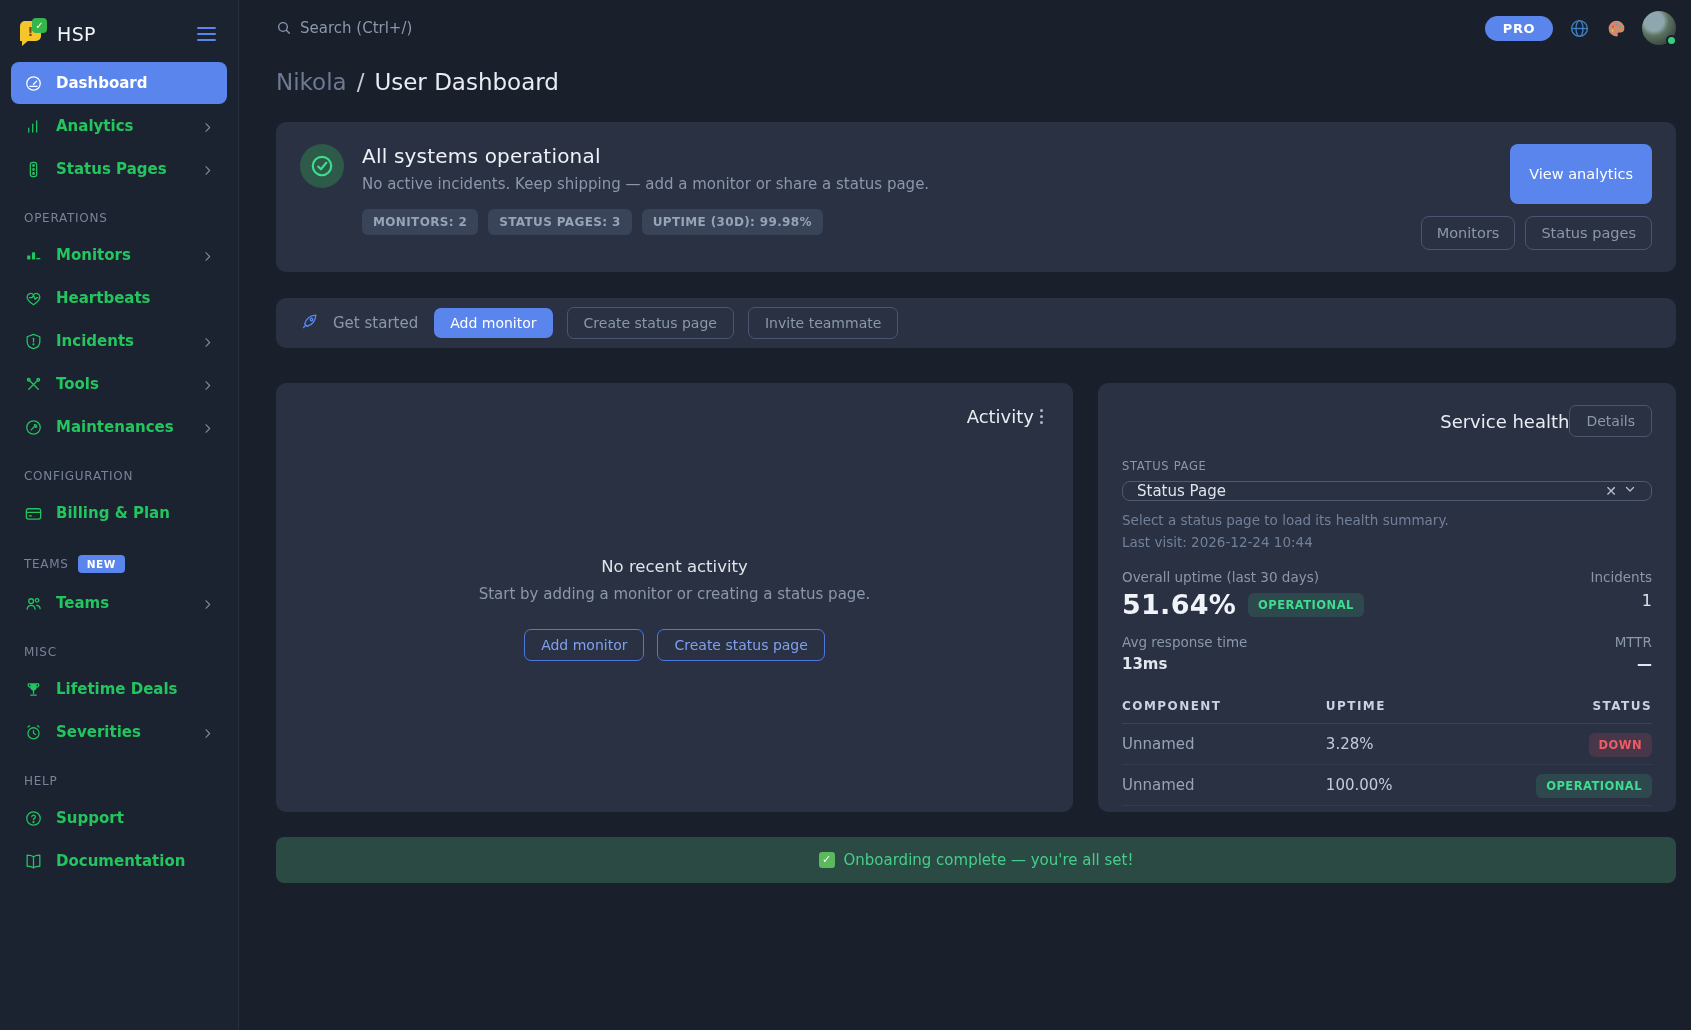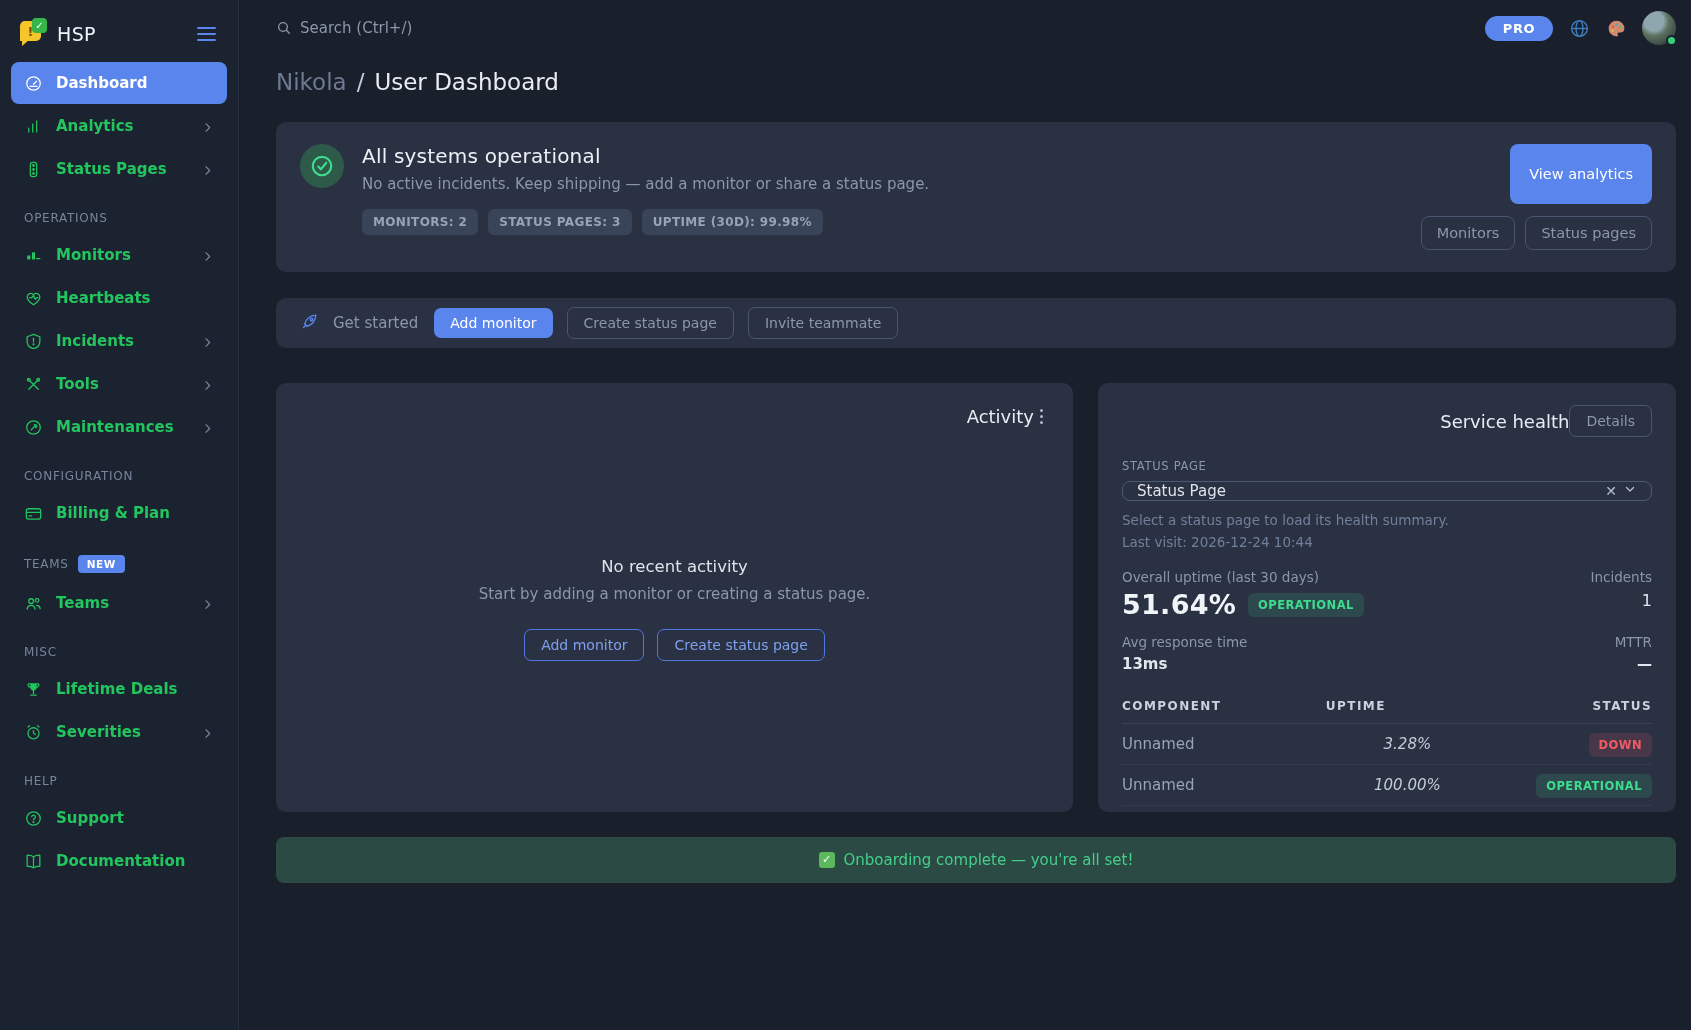--- a/index.html
+++ b/index.html
@@ -166,21 +166,21 @@
   .stat-val-sm { margin-top:5px; font-size:15px; font-weight:bold; color:#e2e7ee; }
 
   .sh-table { margin-top:18px; width:100%; }
   .t-head, .t-row { display:grid; grid-template-columns:1.25fr 1fr 1fr; align-items:center; }
   .t-head { padding:8px 0 10px 0; border-bottom:1px solid #3a4355; }
   .t-head span { font-size:12px; font-weight:bold; color:#c9d2de; letter-spacing:.12em; }
   .t-head span:nth-child(2) { text-align:left; }
   .t-head span:nth-child(3) { text-align:right; }
   .t-row { padding:11px 0; border-bottom:1px solid #333c4f; }
   .t-row .c1 { color:#97a3b6; font-size:15px; }
-  .t-row .c2 { text-align:center; color:#c3ccd9; font-size:15px;font-style:italic; }
+  .t-row .c2 { text-align:left; color:#c3ccd9; font-size:15px; }
   .t-row .c3 { text-align:right; }
 
   
   .banner {
     margin-top:25px; height:46px; border-radius:8px; background:#2a4a43;
     display:flex; align-items:center; justify-content:center; gap:9px;
     color:#45cf8b; font-size:15px;
   }
   .banner .chk {
     width:16px; height:16px; background:#5cb85c; border-radius:3px;

